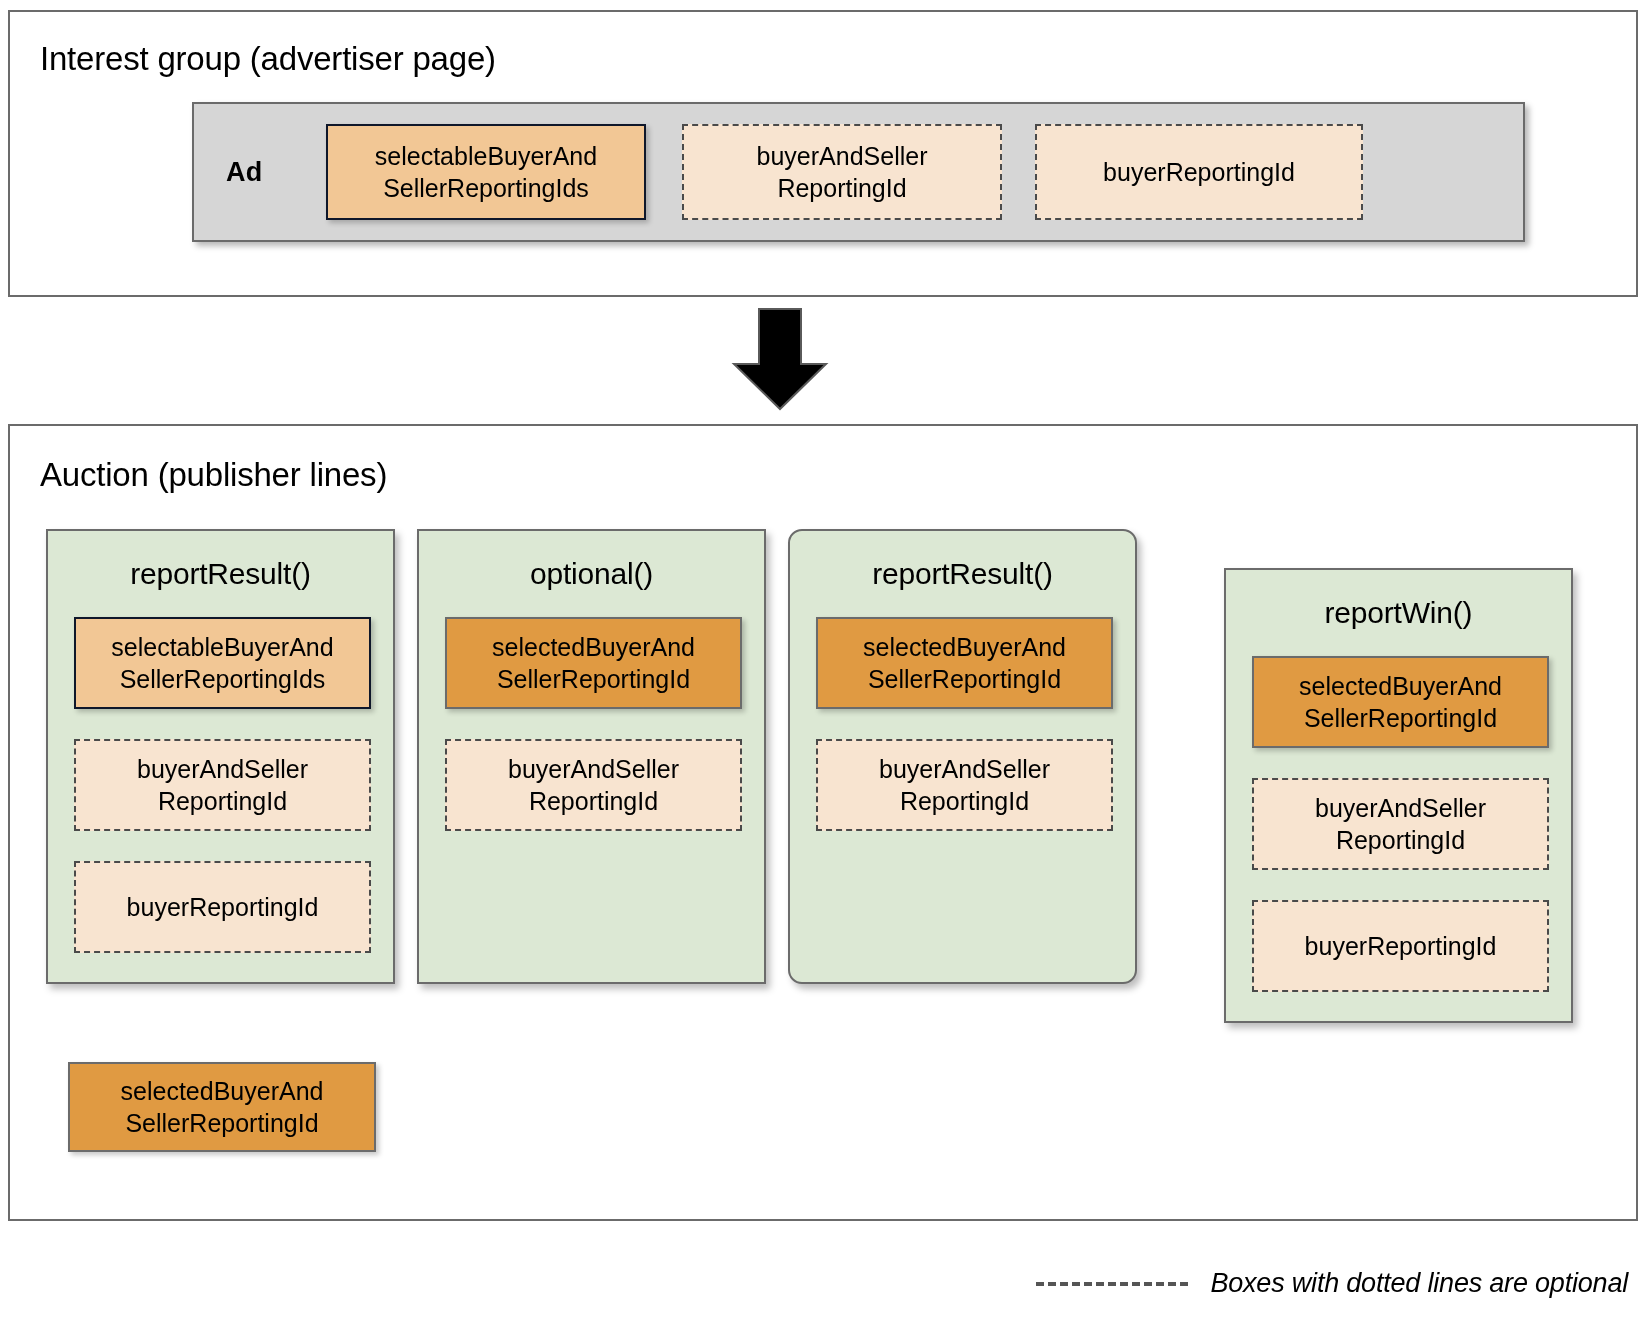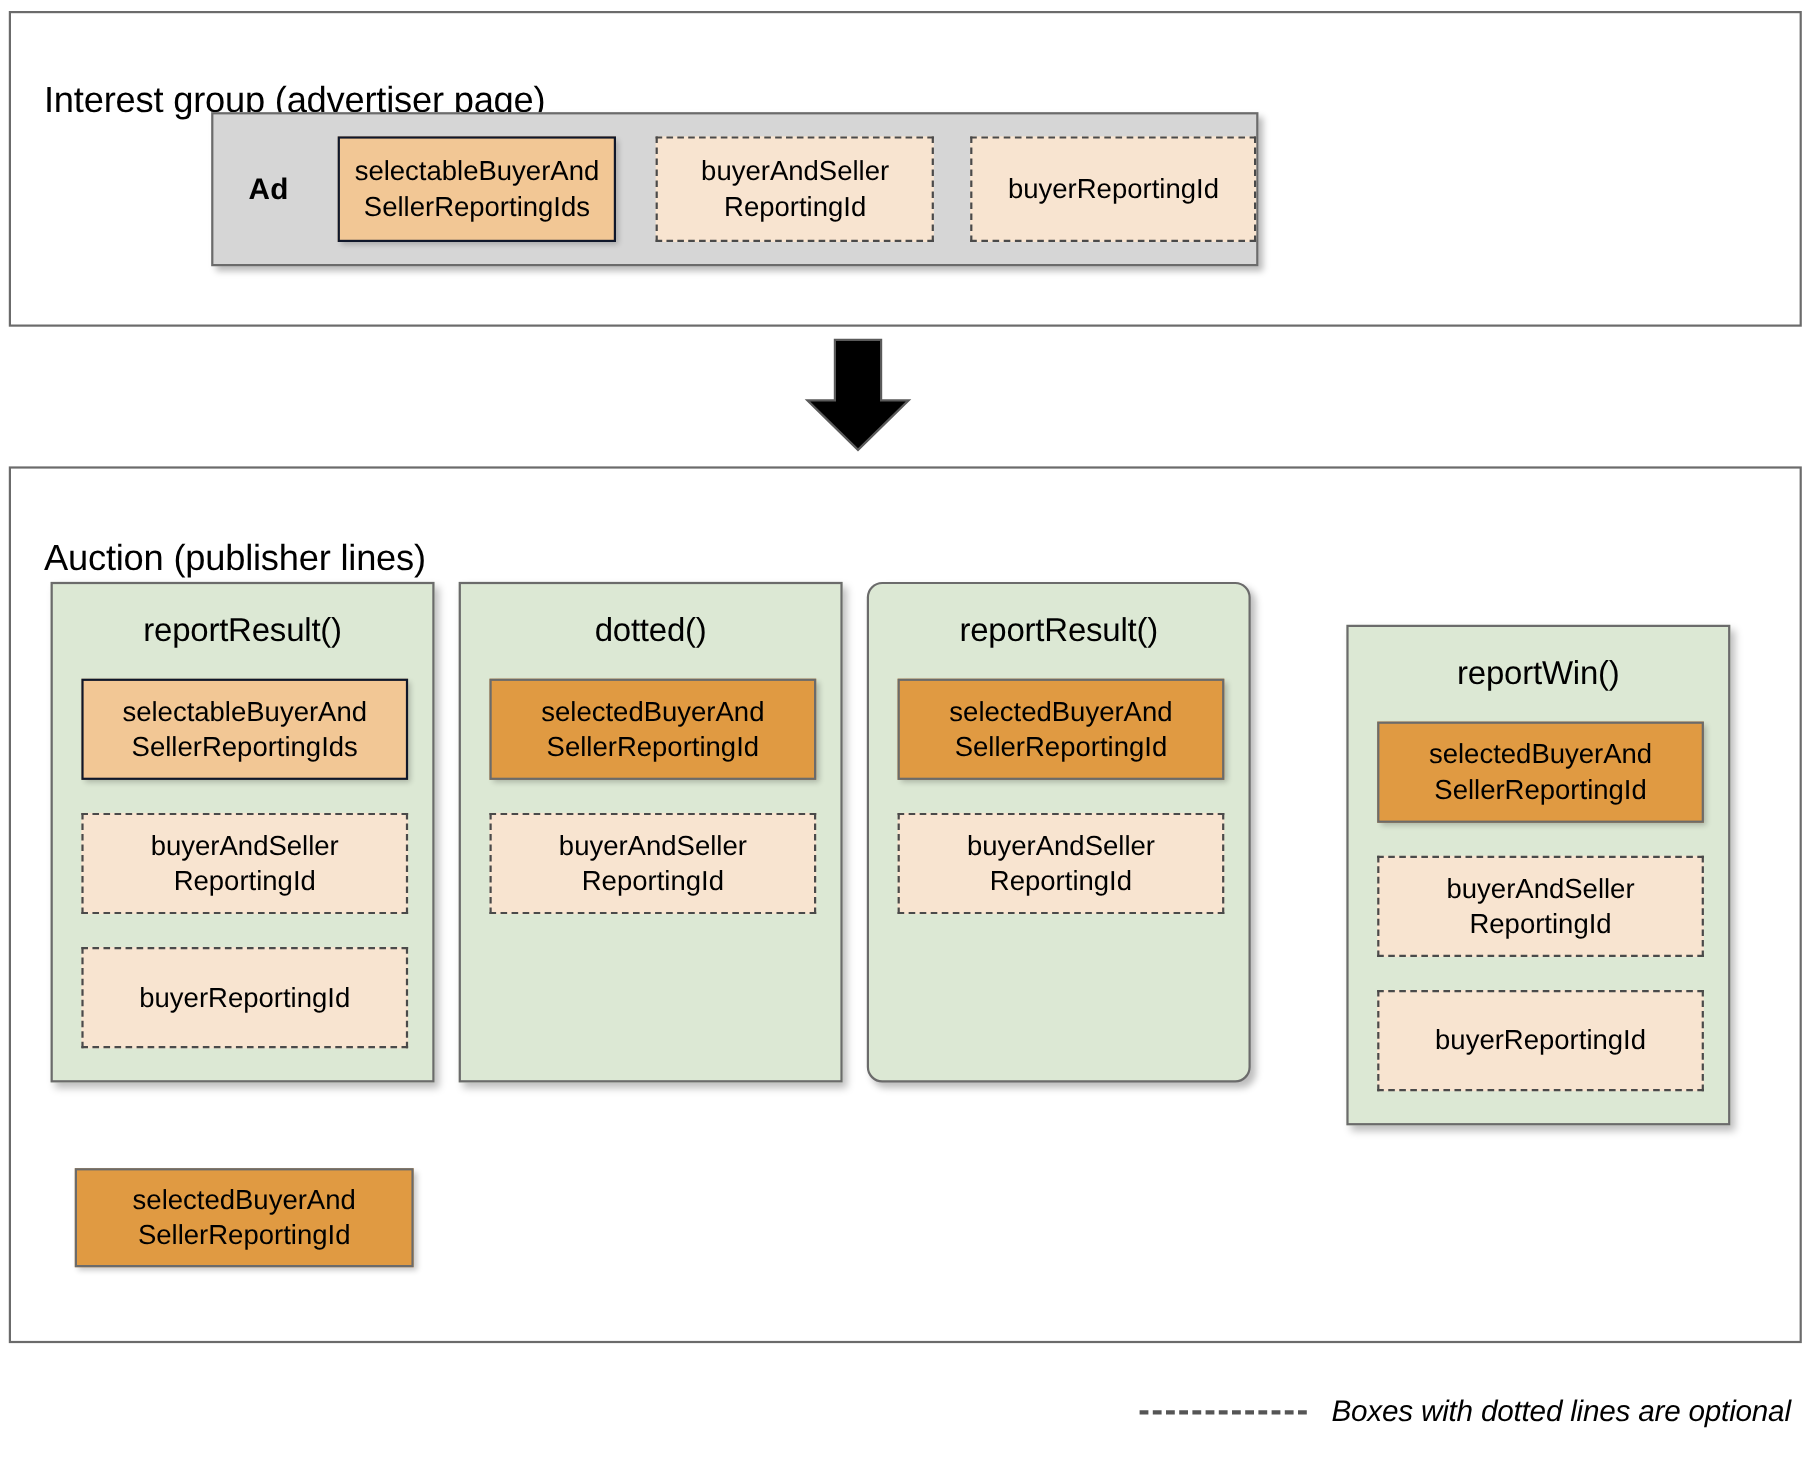--- a/index.html
+++ b/index.html
@@ -27,31 +27,30 @@
   #frame-auction        { left: 8px;  top: 424px; width: 1630px; height: 797px; }
 
   .frame-title {
     position: absolute;
     left: 30px;
     font-size: 33px;
     font-weight: 400;
     letter-spacing: -0.2px;
     color: #000;
     white-space: nowrap;
-    margin-top: 32px;
   }
   #title-interest-group { top: 28px; }
   #title-auction        { top: 30px; }
 
   
   #ad-container {
     position: absolute;
     left: 192px;
     top: 102px;
-    width: 952px;
+    width: 1333px;
     height: 140px;
     background: #d6d6d6;
     border: 2px solid #6b6b6b;
     box-sizing: border-box;
     box-shadow: 4px 4px 6px rgba(0,0,0,0.28);
     display: flex;
     align-items: center;
     padding-left: 32px;
     box-sizing: border-box;
   }
@@ -247,21 +246,21 @@
       <span>buyerAndSeller</span><br>
       <span>ReportingId</span>
     </span>
   </div>
   <div class="chip chip-dashed slot-2">
     <span>buyerReportingId</span>
   </div>
 </div>
 
 <div class="col" id="col-1">
-  <div class="col-title">dotted()</div>
+  <div class="col-title">optional()</div>
   <div class="chip chip-solid-dark slot-0">
     <span>
       <span>selectedBuyerAnd</span><br>
       <span>SellerReportingId</span>
     </span>
   </div>
   <div class="chip chip-dashed slot-1">
     <span>
       <span>buyerAndSeller</span><br>
       <span>ReportingId</span>

